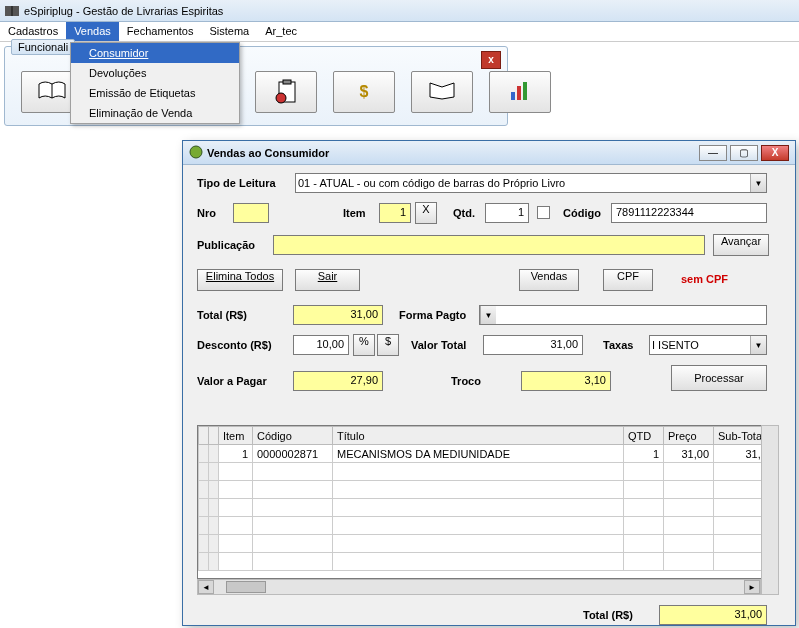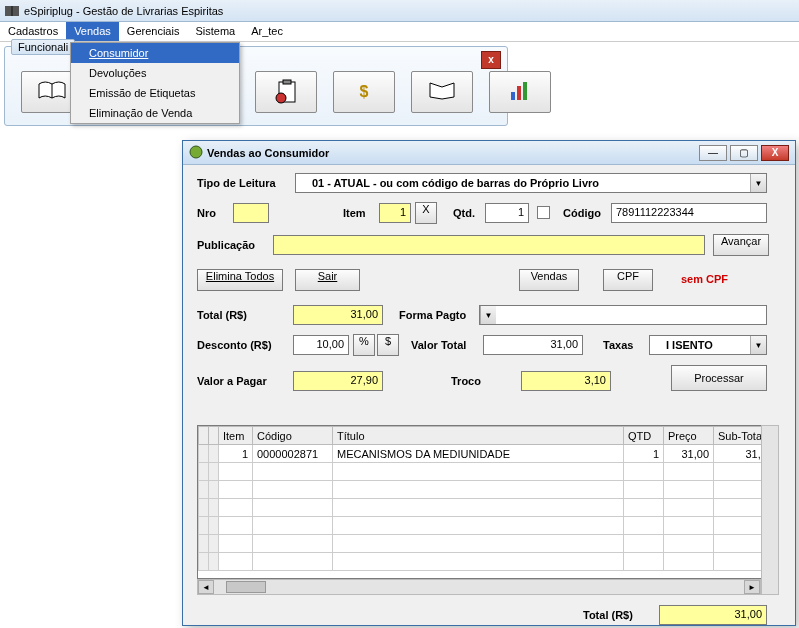--- a/index.html
+++ b/index.html
@@ -35,21 +35,21 @@
 
 .dlg-body { position: relative; padding: 10px 14px; }
 .lbl { font-weight: bold; position: absolute; }
 .fld { position: absolute; border: 1px solid #7a7a7a; background: #fff; height: 20px; padding: 2px 4px; }
 .fld.y { background: #ffff9e; }
 .btn { position: absolute; border: 1px solid #7a7a7a; background: linear-gradient(#fdfdfd,#e0e0e0); height: 22px; padding: 0 6px; cursor: default; text-align: center; }
 .btn.small { padding: 0 4px; width: 22px; }
 .chk { position: absolute; width: 13px; height: 13px; border: 1px solid #7a7a7a; background: #fff; }
 .red { color: #d00000; font-weight: bold; }
 .combo { position: absolute; border: 1px solid #7a7a7a; background: #fff; height: 20px; display: flex; align-items: center; }
-.combo .cv { flex: 1; padding: 0 16px; font-weight: bold; }
+.combo .cv { flex: 1; padding: 0 2px; }
 .combo .arrow { width: 16px; height: 100%; background: linear-gradient(#f4f4f4,#d8d8d8); border-left: 1px solid #aaa; display: flex; align-items: center; justify-content: center; font-size: 8px; }
 
 
 .grid { position: absolute; left: 14px; top: 260px; width: 582px; height: 154px; border: 1px solid #7a7a7a; background: #fff; overflow: hidden; }
 .grid table { border-collapse: collapse; width: 100%; }
 .grid th { background: #eee; border: 1px solid #bbb; padding: 2px 4px; font-weight: normal; text-align: left; height: 18px; }
 .grid td { border: 1px solid #ccc; padding: 2px 4px; height: 18px; }
 .grid .selcol { width: 10px; background: #eee; }
 .grid tr.empty td { color: transparent; }
 .hscroll { position: absolute; left: 14px; top: 414px; width: 564px; height: 16px; background: #e4e4e4; border: 1px solid #bbb; display: flex; align-items: center; }
@@ -69,21 +69,21 @@
           <rect x="1" y="3" width="6" height="10" fill="#555"></rect>
           <rect x="9" y="3" width="6" height="10" fill="#555"></rect>
           <rect x="7" y="3" width="2" height="10" fill="#333"></rect>
         </svg>
     </span>
     <span class="title">eSpiriplug - Gestão de Livrarias Espiritas</span>
   </div>
   <div class="menubar">
     <div class="mi">Cadastros</div>
     <div class="mi open">Vendas</div>
-    <div class="mi">Gerenciais</div>
+    <div class="mi">Fechamentos</div>
     <div class="mi">Sistema</div>
     <div class="mi">Ar_tec</div>
   </div>
 
   <div class="toolbar-group">
     <div class="legend">Funcionali</div>
     <div class="toolbar-close">x</div>
     <div class="big-btn" style="left:16px">
       <span class="glyph">
         <svg width="30" height="22">

